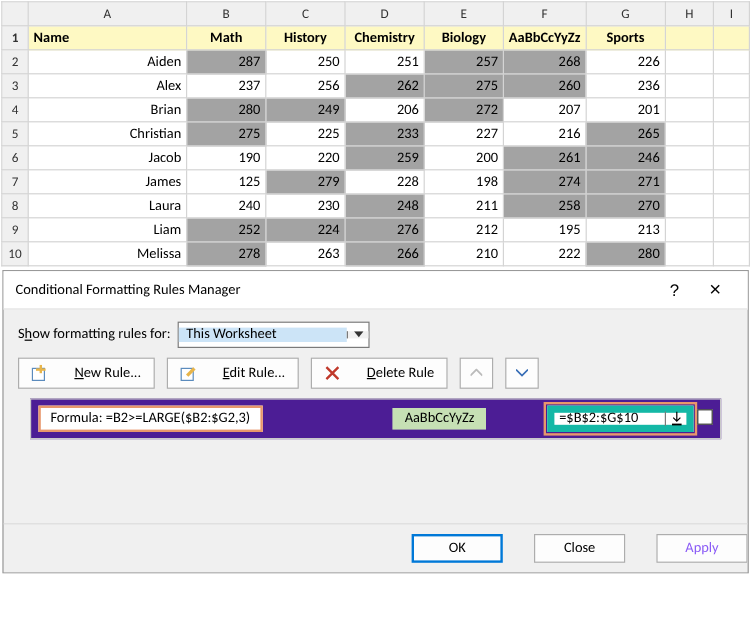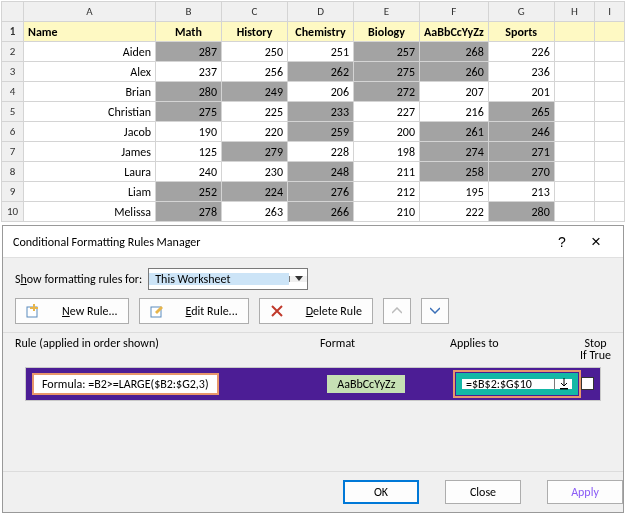--- a/index.html
+++ b/index.html
@@ -251,26 +251,20 @@
     </div>
     <div class="btn square">
       <span>
           <svg width="10" height="8">
             <path d="M0 1 L5 6 L10 1" stroke="#3a6fb7" stroke-width="1.5" fill="none"></path>
           </svg>
         </span>
     </div>
   </div>
 
-  <div class="hdrrow">
-    <div class="col-rule">Rule (applied in order shown)</div>
-    <div class="col-format">Format</div>
-    <div class="col-applies">Applies to</div>
-    <div class="col-stop">Stop If True</div>
-  </div>
 
   <div class="rulerow">
     <div class="col-rule">
       <span class="chip">Formula: =B2&gt;=LARGE($B2:$G2,3)</span>
     </div>
     <div class="col-format">
       <span class="format-sample">AaBbCcYyZz</span>
     </div>
     <div class="col-applies">
       <span class="orange-wrap">

